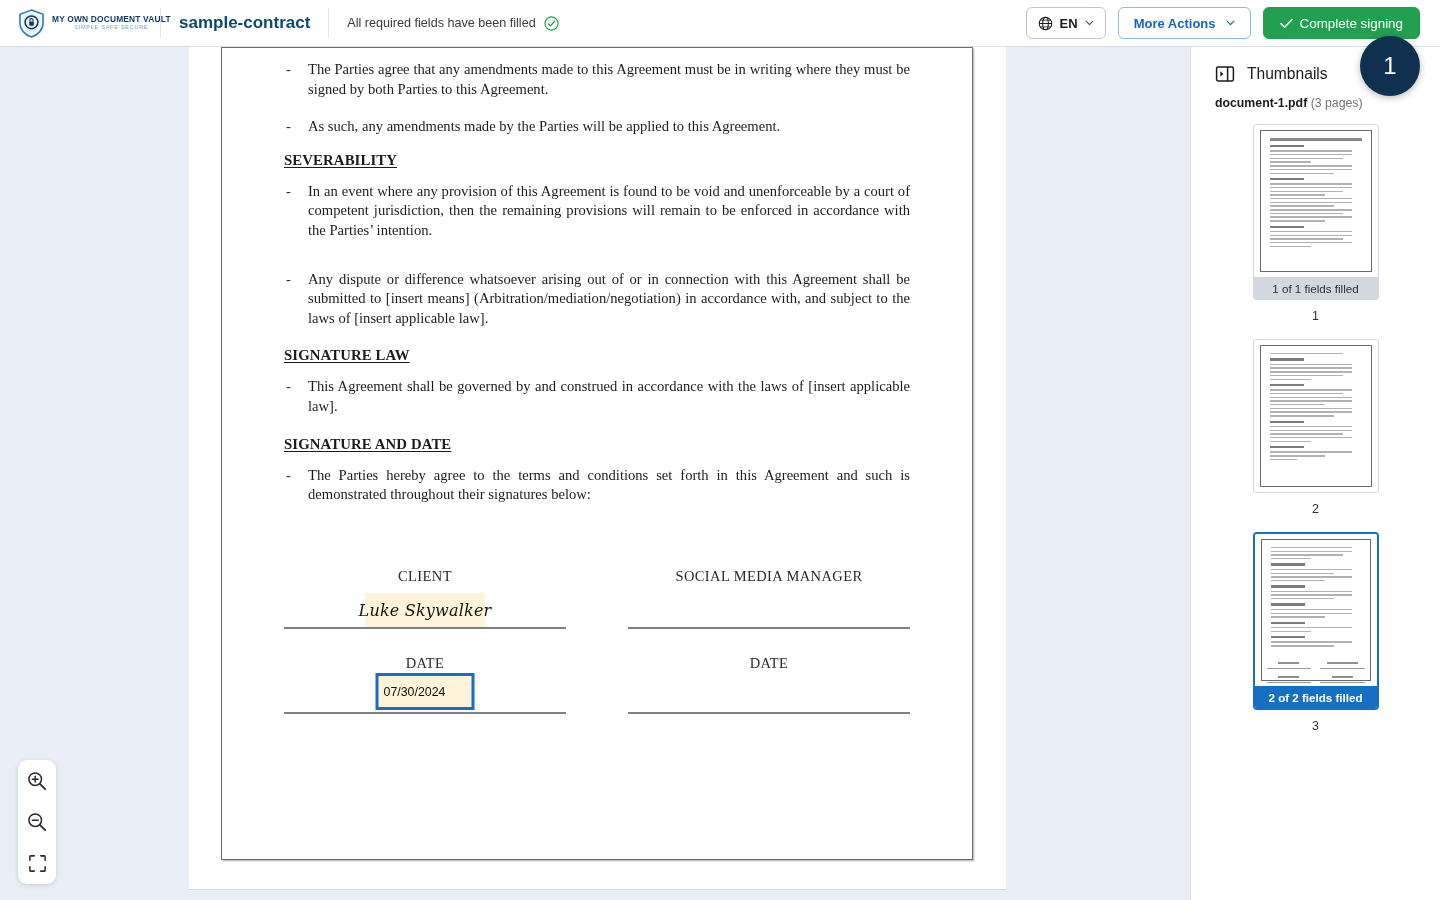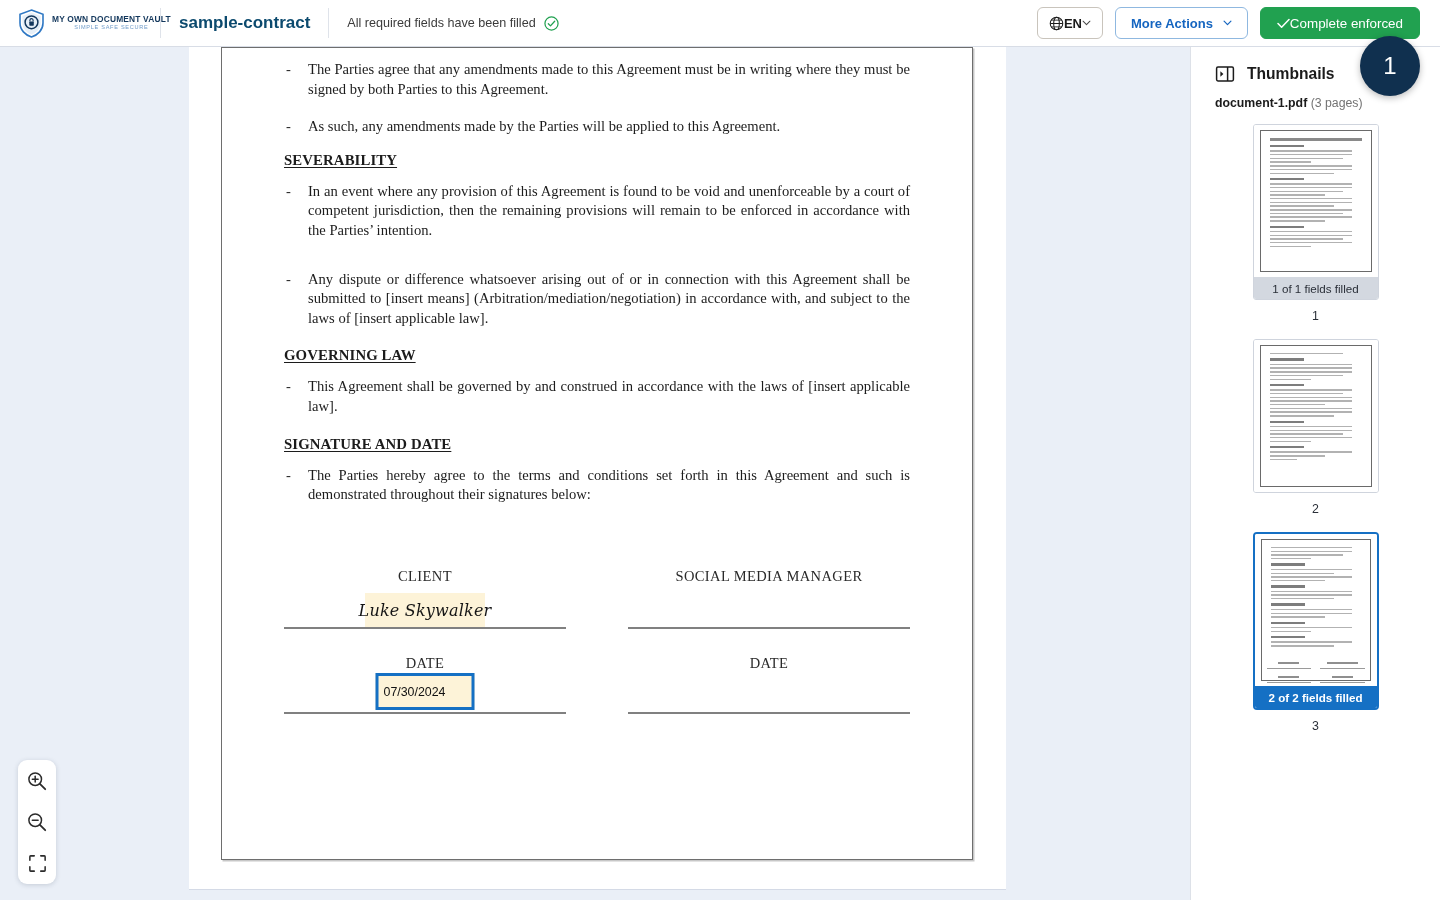--- a/index.html
+++ b/index.html
@@ -43,21 +43,21 @@
     padding-left: 18px; font-size: 12.6px; color: #3b3b3b;
     white-space: nowrap;
   }
   .check-circle { width: 15px; height: 15px; flex: none; }
   .hdr-right {
     margin-left: auto; display: flex; align-items: center;
     gap: 12px; padding-right: 20px;
   }
   .btn {
     display: flex; align-items: center; justify-content: center;
-    border-radius: 6px; cursor: pointer;
+    gap: 7px; border-radius: 6px; cursor: pointer;
     font-size: 13px; white-space: nowrap;
   }
   .btn-lang {
     height: 32px; padding: 0 11px;
     border: 1px solid #c9c4bc; background: #fff; color: #1b1b1b;
     font-weight: bold;
   }
   .btn-lang .globe { width: 15px; height: 15px; }
   .btn-more {
     height: 32px; padding: 0 15px;
@@ -184,21 +184,21 @@
     position: absolute; top: 47px; right: 0;
     width: 250px; height: 853px;
     background: #ffffff;
     border-left: 1px solid #dde1e8;
     overflow: hidden;
   }
   .panel-head {
     display: flex; align-items: center; gap: 12px;
     padding: 17px 0 0 24px;
   }
-  .panel-title { font-size: 15.6px; font-weight: bold; color: #1b1b1b; }
+  .panel-title { font-size: 15.6px; font-weight: normal; color: #1b1b1b; }
   .panel-icon { width: 20px; height: 20px; }
   .panel-file {
     padding: 12px 0 0 24px; font-size: 12.3px; color: #1b1b1b;
   }
   .panel-file b { font-weight: bold; }
   .panel-file span { color: #737373; }
   .thumbs { padding-top: 14px; }
   .thumb-item {
     display: flex; flex-direction: column; align-items: center;
     margin-bottom: 16px;
@@ -294,21 +294,21 @@
       <span>More Actions</span>
       <svg class="caret" viewBox="0 0 10 7">
         <path d="M1 1.4 L5 5.4 L9 1.4" fill="none" stroke="#1565c0" stroke-width="1.4" stroke-linecap="round" stroke-linejoin="round"></path>
       </svg>
     </div>
 
     <div class="btn btn-complete">
       <svg class="tick" viewBox="0 0 13 11">
         <path d="M1 5.6 L4.6 9.3 L12 1.6" fill="none" stroke="#ffffff" stroke-width="1.5" stroke-linecap="round" stroke-linejoin="round"></path>
       </svg>
-      <span>Complete enforced</span>
+      <span>Complete signing</span>
     </div>
 
   </div>
 </div>
 
 <div class="step-badge">
   <span>1</span>
 </div>
 
 <div class="viewer-shell">
@@ -336,21 +336,21 @@
         </div>
         <div class="gap-sm" style="height:14px"></div>
 
 
         <div class="bullet-row">
           <div class="bullet-dash">-</div>
           <div class="bullet-text">Any dispute or difference whatsoever arising out of or in connection with this Agreement shall be submitted to [insert means] (Arbitration/mediation/negotiation) in accordance with, and subject to the laws of [insert applicable law].</div>
         </div>
         <div class="gap-sm" style="height:4px"></div>
 
-        <div class="sec-head">GOVERNING LAW</div>
+        <div class="sec-head">SIGNATURE LAW</div>
 
         <div class="bullet-row">
           <div class="bullet-dash">-</div>
           <div class="bullet-text">This Agreement shall be governed by and construed in accordance with the laws of [insert applicable law].</div>
         </div>
         <div class="gap-sm" style="height:4px"></div>
 
         <div class="sec-head">SIGNATURE AND DATE</div>
 
         <div class="bullet-row">

